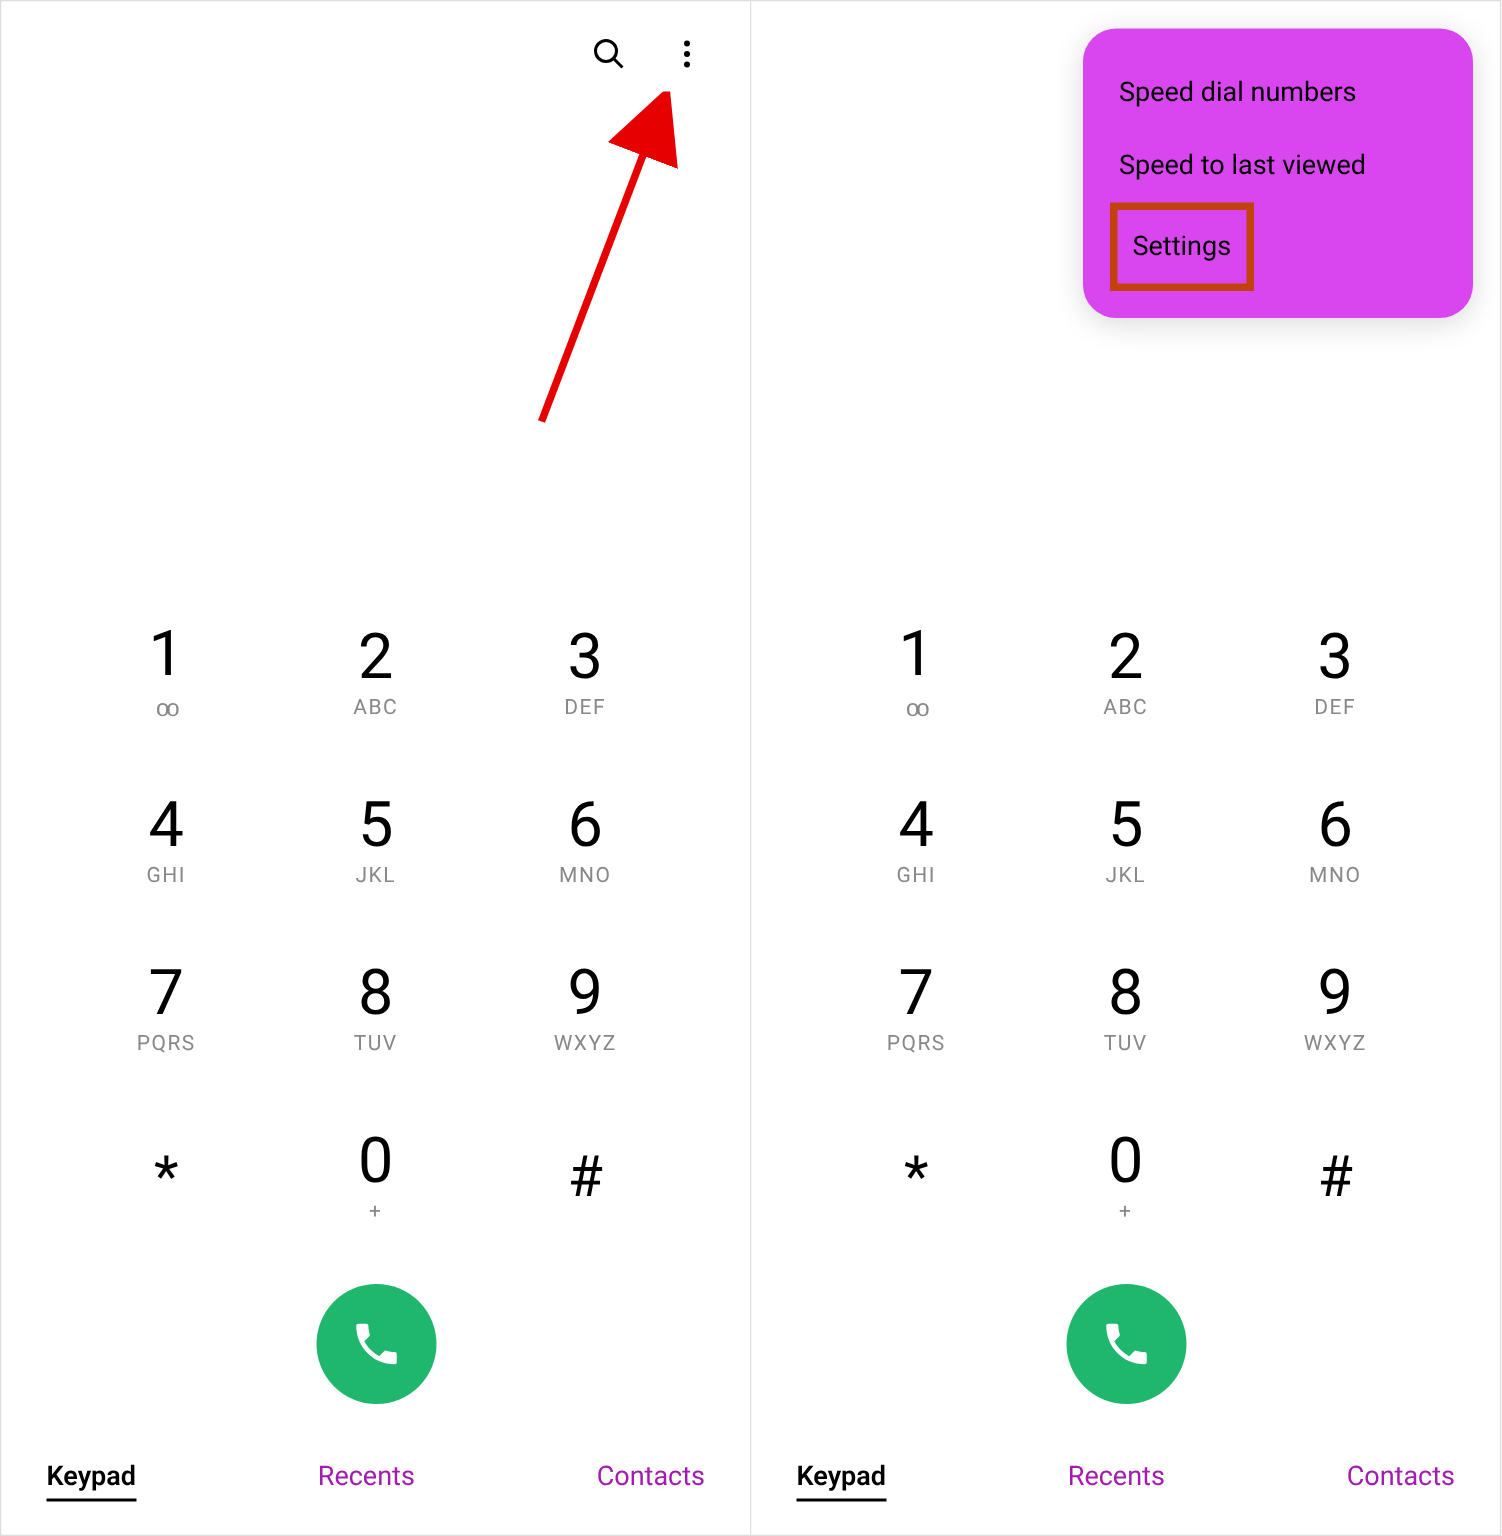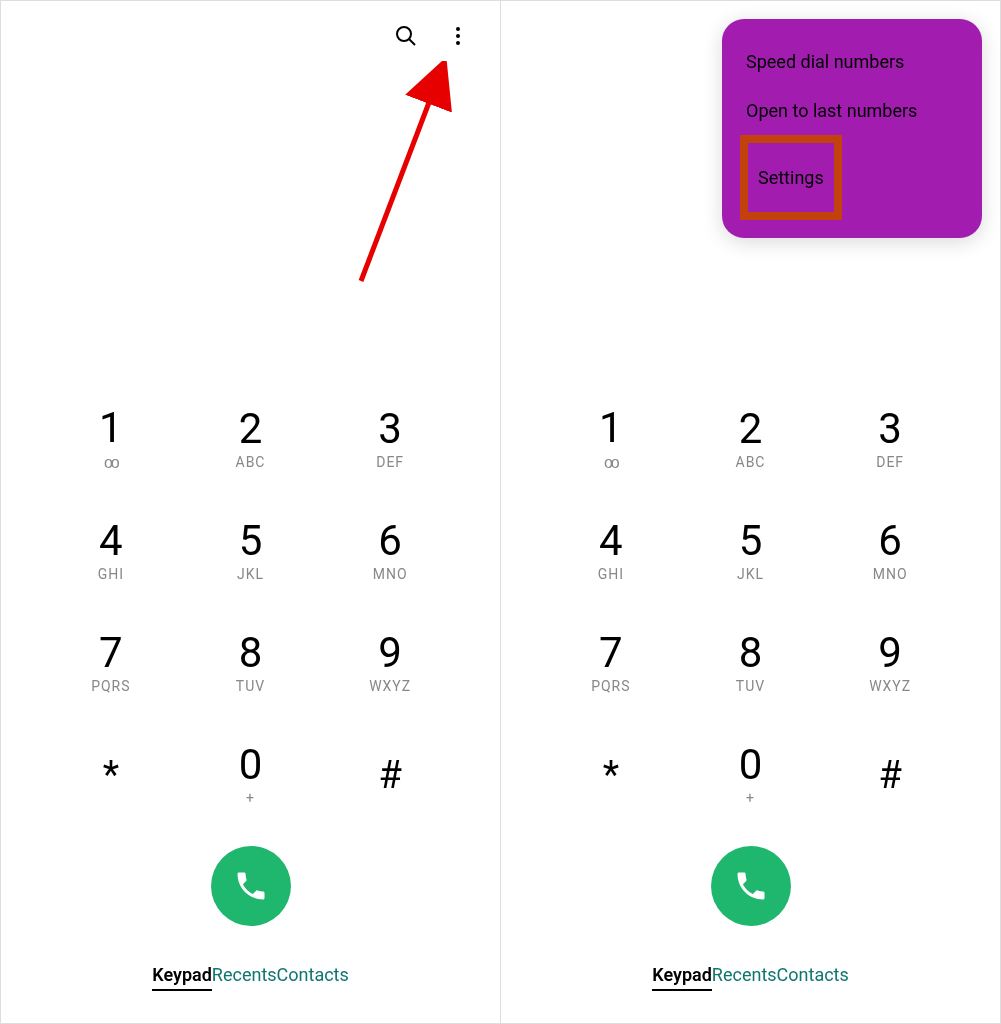--- a/index.html
+++ b/index.html
@@ -102,27 +102,27 @@
       background: #1fb76d;
       display: flex;
       align-items: center;
       justify-content: center;
       margin-top: 35px;
       cursor: pointer;
     }
     
     .bottom-nav {
       display: flex;
-      justify-content: center;
-      padding: 14px 30px 32px;
+      justify-content: space-between;
+      padding: 14px 30px 22px;
     }
     
     .nav-item {
       font-size: 18px;
-      color: #0f766e;
+      color: #a21caf;
       cursor: pointer;
       padding: 4px 0;
     }
     
     .nav-item.active {
       color: #000;
       font-weight: 600;
       border-bottom: 2px solid #000;
     }
     
@@ -133,39 +133,39 @@
       left: 340px;
       pointer-events: none;
     }
     
     
     .menu-popup {
       position: absolute;
       top: 18px;
       right: 18px;
       width: 260px;
-      background: #a21caf;
+      background: #d946ef;
       border-radius: 22px;
       box-shadow: 0 4px 20px rgba(0,0,0,0.15);
       padding: 18px 0;
       z-index: 10;
     }
     
     .menu-item {
       padding: 14px 24px;
       font-size: 18px;
       color: #000;
       cursor: pointer;
     }
     
     .menu-item.highlighted {
       display: inline-block;
-      border: 8px solid #c2410c;
+      border: 5px solid #c2410c;
       margin-left: 18px;
-      padding: 24px 10px;
+      padding: 14px 10px;
     }
   </style>
 </head>
 <body>
 
 <div class="container">
 
   <div class="screen">
     <div class="topbar">
       <div class="search-icon">
@@ -253,21 +253,21 @@
       <div class="nav-item">Recents</div>
       <div class="nav-item">Contacts</div>
     </div>
   </div>
 
   <div class="screen">
     <div class="topbar"></div>
 
     <div class="menu-popup">
       <div class="menu-item">Speed dial numbers</div>
-      <div class="menu-item">Open to last numbers</div>
+      <div class="menu-item">Speed to last viewed</div>
       <div class="menu-item highlighted">Settings</div>
     </div>
 
     <div class="content-area">
       <div class="keypad">
         <div class="key">
             <span class="key-digit">1</span>
             <span class="voicemail">ᴏᴏ</span>
           </div>
         <div class="key">

